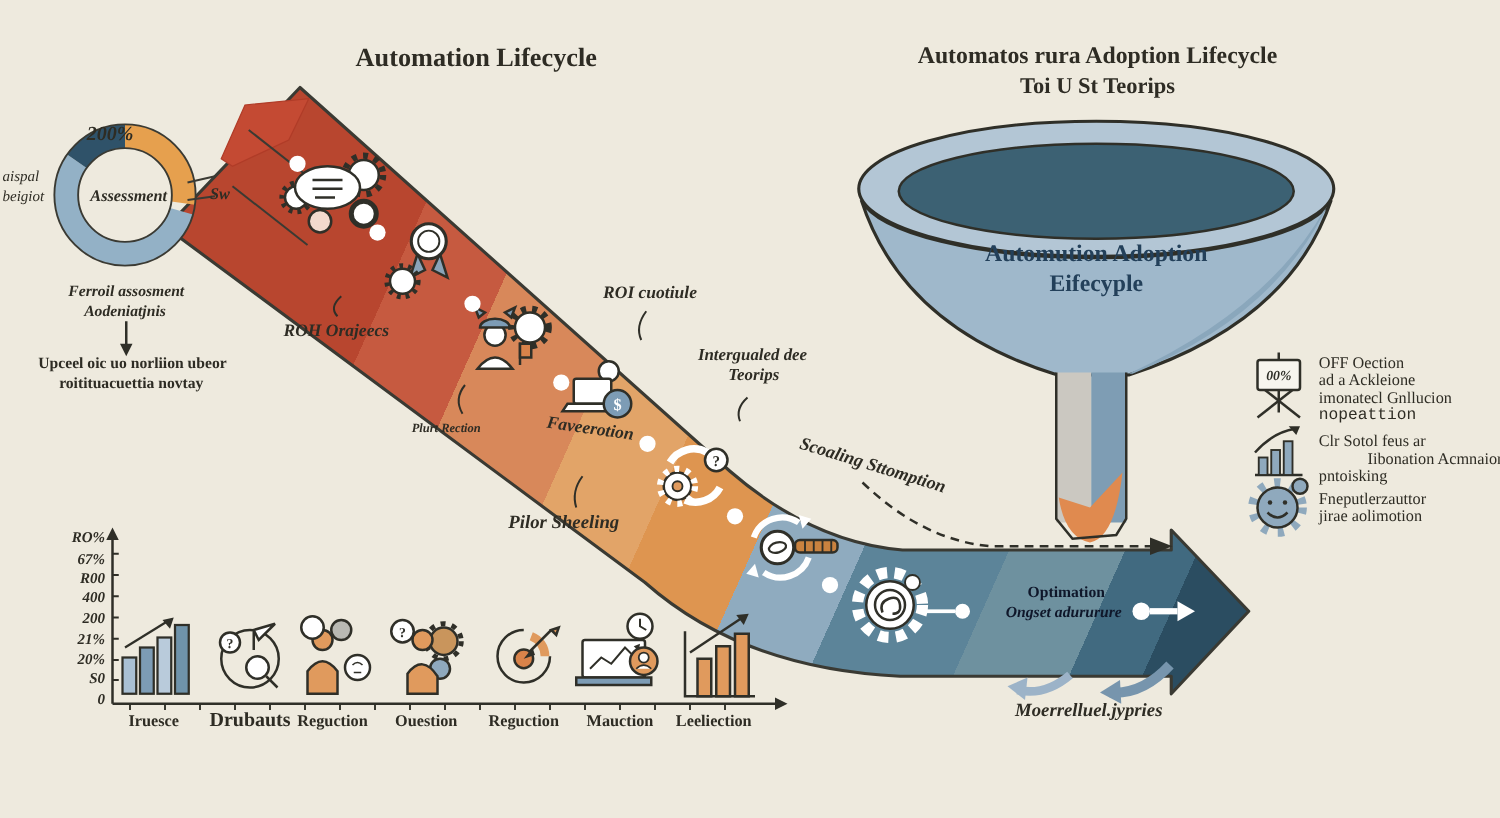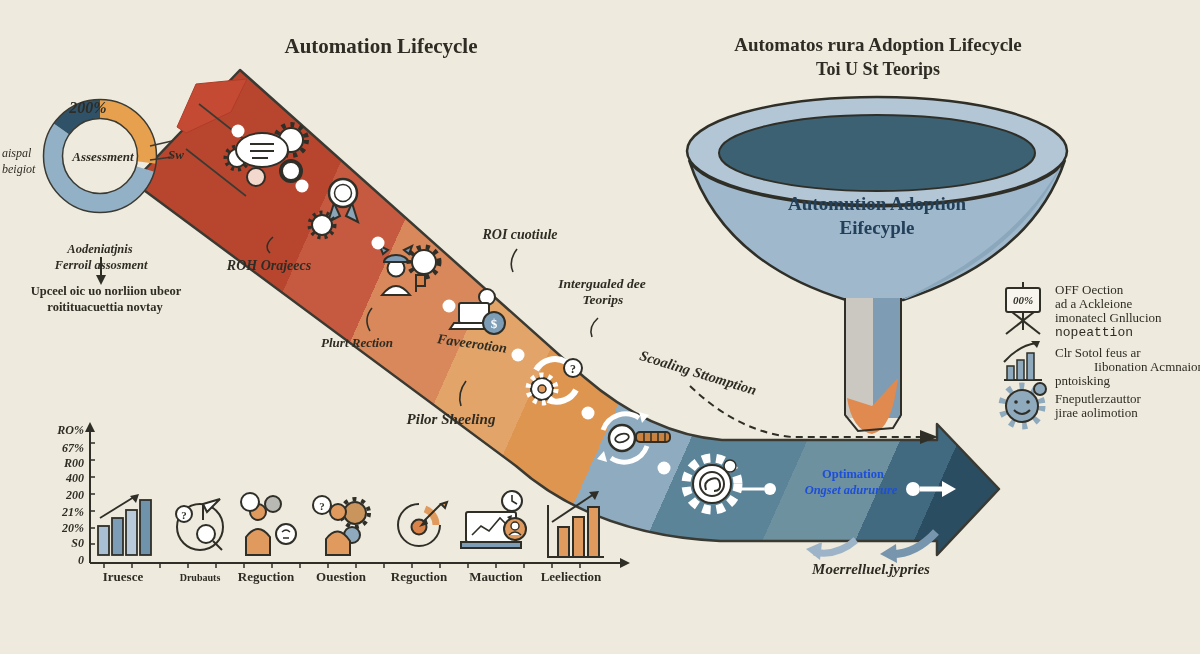--- a/index.html
+++ b/index.html
@@ -4,25 +4,25 @@
 <style>
   html,body{margin:0;padding:0;}
   #stage{position:relative;width:1200px;height:654px;background:#eeeade;overflow:hidden;
          font-family:"Liberation Serif","DejaVu Serif",serif;color:#2e2c24;}
   #scene{position:absolute;left:0;top:0;}
   .txt{position:absolute;transform:translate(-50%,-50%);white-space:nowrap;color:#2e2c24;
        font-family:"Liberation Serif","DejaVu Serif",serif;}
   .i{font-style:italic}.b{font-weight:bold}
   .rot8{transform:translate(-50%,-50%) rotate(8deg);}
   .rot17{transform:translate(-50%,-50%) rotate(17deg);}
-  .edge{position:absolute;transform:none;font-style:italic;font-size:12px;margin-top:12px;}
+  .edge{position:absolute;transform:none;font-style:italic;font-size:12px;}
   .yl{position:absolute;left:34px;width:50px;text-align:right;transform:translate(0,-50%);
       font-style:italic;font-weight:bold;font-size:12px;white-space:nowrap;}
   .lg{position:absolute;left:1055px;transform:translate(0,-50%);font-size:13px;white-space:nowrap;}
-  .navy{color:#23405a}.deep{color:#1d4ed8}
+  .navy{color:#23405a}.deep{color:#0f172a}
 </style>
 </head>
 <body>
 
 <div id="stage">
 
 <svg id="scene" width="1200" height="654" viewBox="0 0 1200 654">
   <defs>
     <linearGradient id="bandGrad" gradientUnits="userSpaceOnUse" x1="186" y1="126" x2="1000" y2="490">
       <stop offset="0" stop-color="#b8462f"></stop>
@@ -287,27 +287,27 @@
 <div class="txt b" style="left:878px;top:45px;font-size:19px;">Automatos rura Adoption Lifecycle</div>
 <div class="txt b" style="left:381px;top:46px;font-size:21px;">Automation Lifecycle</div>
 <div class="txt b" style="left:878px;top:69px;font-size:18px;">Toi U St Teorips</div>
 
 <div class="txt i b" style="left:88px;top:93px;font-size:16px;margin-top:15px;">200%</div>
 <div class="txt i b" style="left:103px;top:157px;font-size:13px;">Assessment</div>
 <div class="txt i b" style="left:176px;top:155px;font-size:13px;">Sw</div>
 <div class="edge" style="left:2px;top:134px;">aispal</div>
 <div class="edge" style="left:2px;top:150px;">beigiot</div>
 
-<div class="txt i b" style="left:101px;top:233px;font-size:12.5px;margin-top:32px;">Ferroil assosment</div>
+<div class="txt i b" style="left:101px;top:233px;font-size:12.5px;">Ferroil assosment</div>
 <div class="txt i b" style="left:100px;top:249px;font-size:12.5px;">Aodeniatjnis</div>
 <div class="txt b" style="left:106px;top:291px;font-size:12.5px;">Upceel oic uo norliion ubeor</div>
 <div class="txt b" style="left:105px;top:307px;font-size:12.5px;">roitituacuettia novtay</div>
 
 <div class="txt i b" style="left:269px;top:266px;font-size:14px;">ROH Orajeecs</div>
-<div class="txt i b" style="left:357px;top:343px;font-size:13px;">Plurt Rection</div>
+<div class="txt i b" style="left:357px;top:343px;font-size:10px;">Plurt Rection</div>
 <div class="txt i b" style="left:520px;top:235px;font-size:14px;">ROI cuotiule</div>
 <div class="txt i b" style="left:602px;top:284px;font-size:13.5px;">Intergualed dee</div>
 <div class="txt i b" style="left:603px;top:300px;font-size:13.5px;">Teorips</div>
 <div class="txt i b rot8" style="left:472px;top:344px;font-size:14px;">Faveerotion</div>
 <div class="txt i b" style="left:451px;top:419px;font-size:15px;">Pilor Sheeling</div>
 <div class="txt i b rot17" style="left:698px;top:373px;font-size:14.5px;">Scoaling Sttomption</div>
 
 <div class="txt b navy" style="left:877px;top:204px;font-size:19px;">Automution Adoption</div>
 <div class="txt b navy" style="left:877px;top:228px;font-size:19px;">Eifecyple</div>
 
@@ -330,20 +330,20 @@
 <div class="yl" style="top:448px;">67%</div>
 <div class="yl" style="top:463px;">R00</div>
 <div class="yl" style="top:478px;">400</div>
 <div class="yl" style="top:495px;">200</div>
 <div class="yl" style="top:512px;">21%</div>
 <div class="yl" style="top:528px;">20%</div>
 <div class="yl" style="top:543px;">S0</div>
 <div class="yl" style="top:560px;">0</div>
 
 <div class="txt b" style="left:123px;top:577px;font-size:13px;">Iruesce</div>
-<div class="txt b" style="left:200px;top:577px;font-size:10px;">Drubauts</div>
+<div class="txt b" style="left:200px;top:577px;font-size:16px;">Drubauts</div>
 <div class="txt b" style="left:266px;top:577px;font-size:13px;">Reguction</div>
 <div class="txt b" style="left:341px;top:577px;font-size:13px;">Ouestion</div>
 <div class="txt b" style="left:419px;top:577px;font-size:13px;">Reguction</div>
 <div class="txt b" style="left:496px;top:577px;font-size:13px;">Mauction</div>
 <div class="txt b" style="left:571px;top:577px;font-size:13px;">Leeliection</div>
 
 </div>
 
 </body></html>

